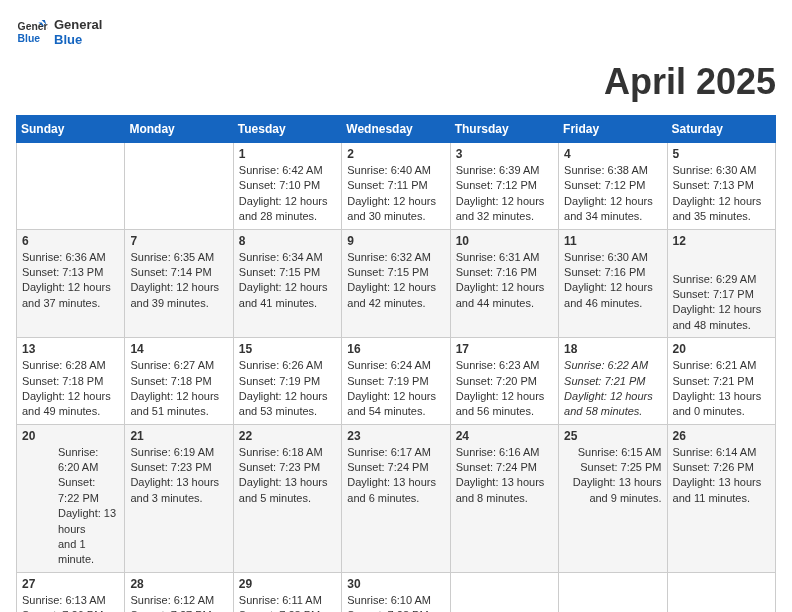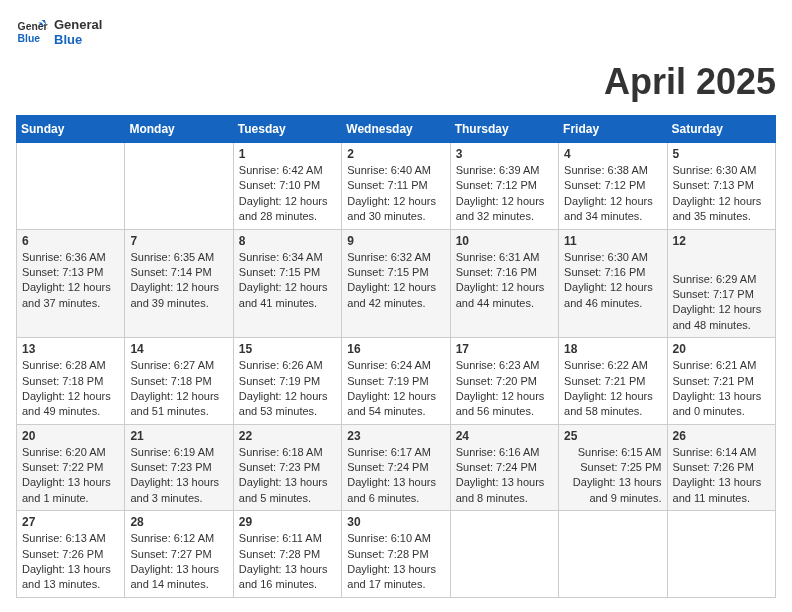--- a/index.html
+++ b/index.html
@@ -234,37 +234,37 @@
         </td>
         <td>
           <span class="day-number">17</span>
           <div class="day-info" style="white-space: pre-line;">Sunrise: 6:23 AM
 Sunset: 7:20 PM
 Daylight: 12 hours
 and 56 minutes.</div>
         </td>
         <td>
           <span class="day-number">18</span>
-          <div class="day-info" style="white-space: pre-line;">Sunrise: 6:22 AM
+          <div class="day-info" style="white-space: pre-line; font-style: italic;">Sunrise: 6:22 AM
 Sunset: 7:21 PM
 Daylight: 12 hours
 and 58 minutes.</div>
         </td>
         <td>
           <span class="day-number">20</span>
           <div class="day-info" style="white-space: pre-line;">Sunrise: 6:21 AM
 Sunset: 7:21 PM
 Daylight: 13 hours
 and 0 minutes.</div>
         </td>
       </tr>
       <tr>
         <td>
           <span class="day-number">20</span>
-          <div class="day-info" style="white-space: pre-line;">Sunrise: 6:20 AM
+          <div class="day-info" style="white-space: pre-line; margin-left: 36px;">Sunrise: 6:20 AM
 Sunset: 7:22 PM
 Daylight: 13 hours
 and 1 minute.</div>
         </td>
         <td>
           <span class="day-number">21</span>
           <div class="day-info" style="white-space: pre-line;">Sunrise: 6:19 AM
 Sunset: 7:23 PM
 Daylight: 13 hours
 and 3 minutes.</div>

